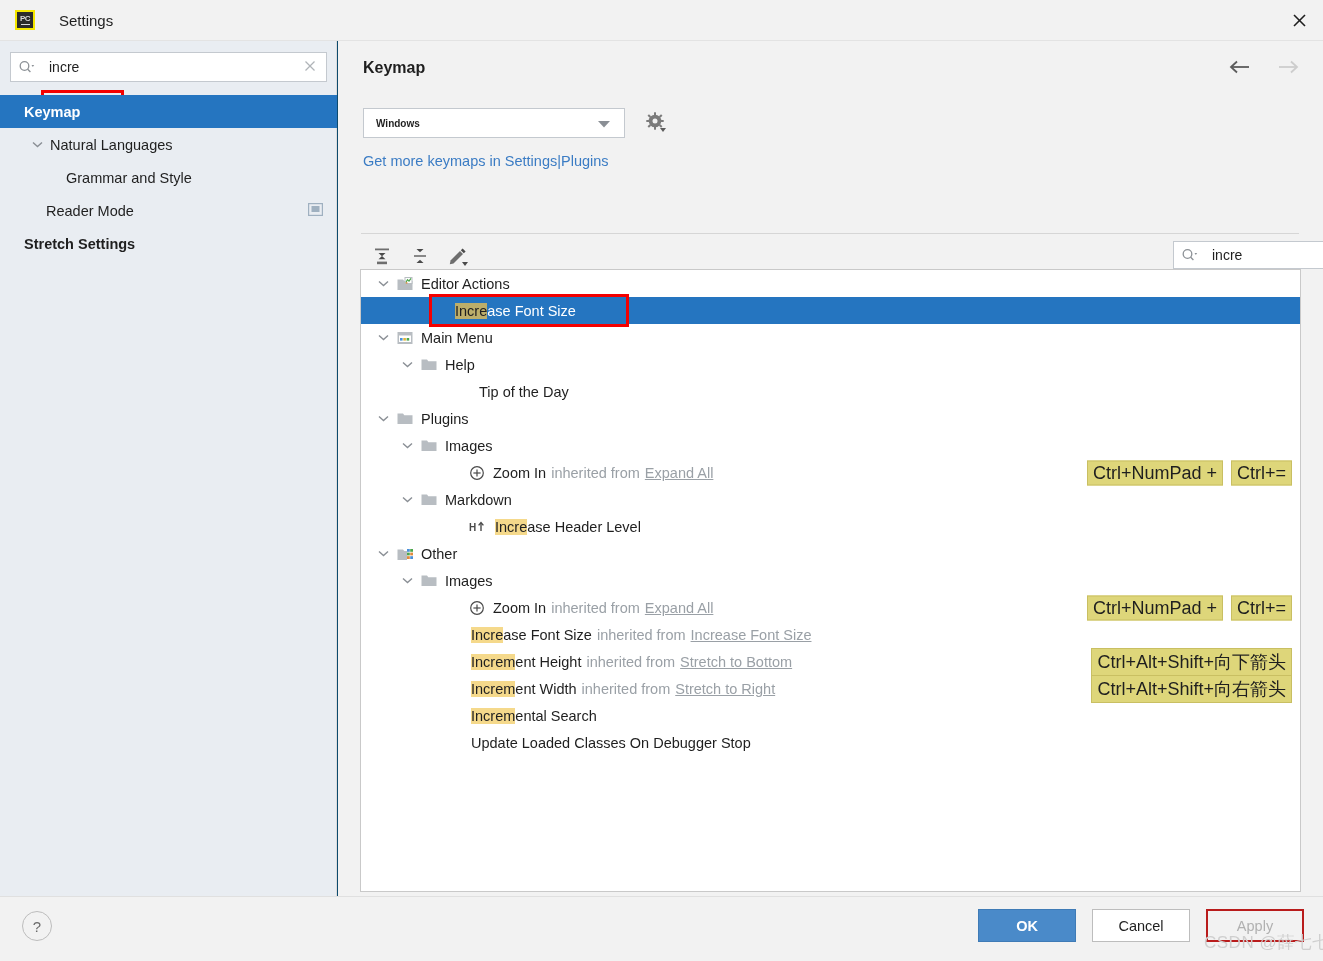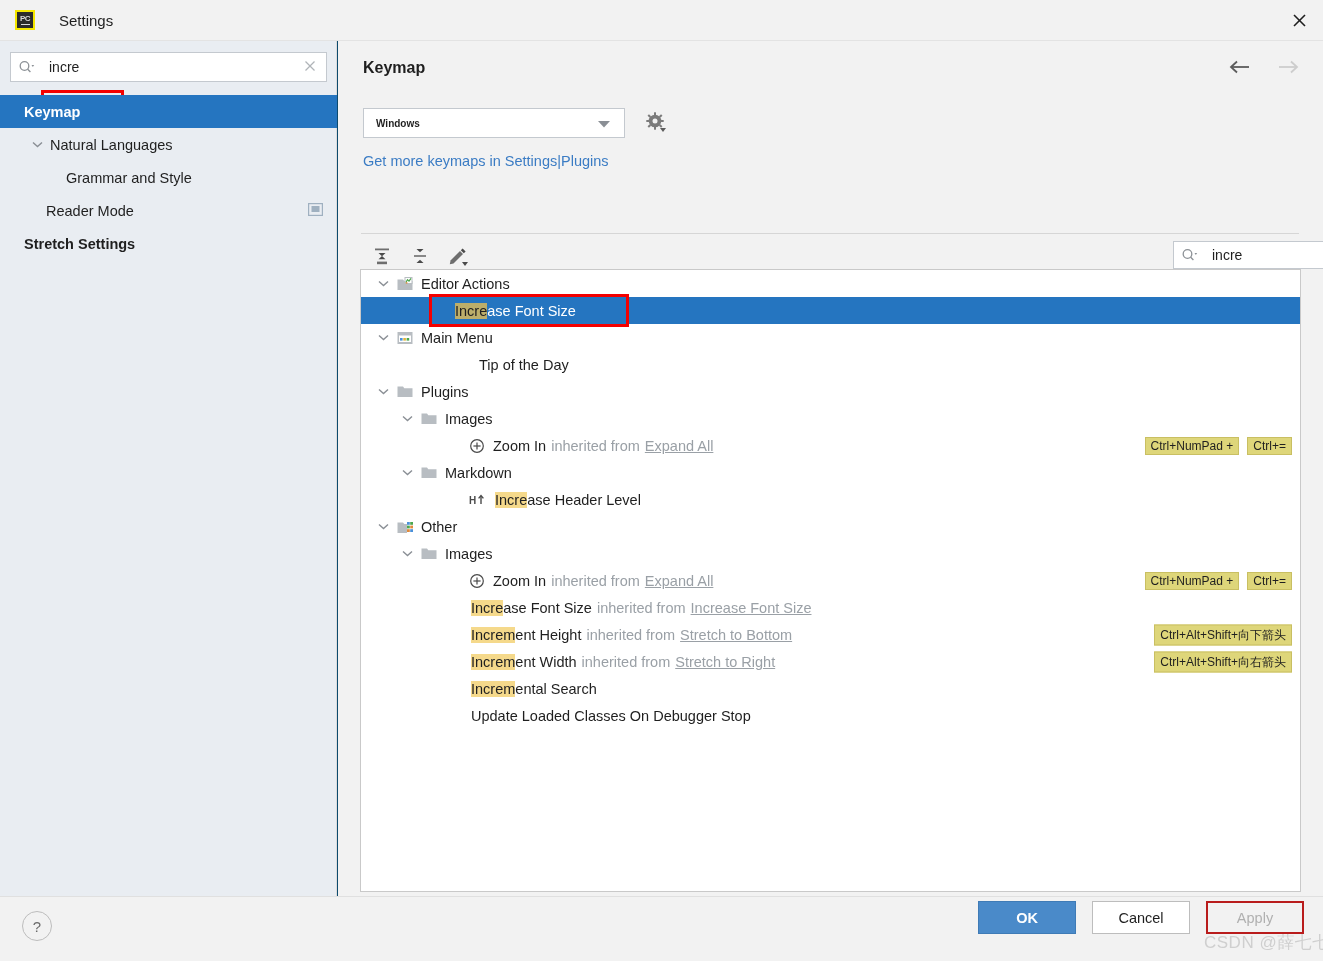--- a/index.html
+++ b/index.html
@@ -184,21 +184,21 @@
   .hl-sel { background: #bcae6a; color: #1f1f1f; }
   .muted { color: #9aa0a6; margin-left: 5px; }
   .inh-link { color: #9aa0a6; text-decoration: underline; margin-left: 5px; }
   .km-row.sel .txt { color: #ffffff; }
   .shortcuts {
     position: absolute; right: 8px; top: 50%; transform: translateY(-50%);
     display: flex; gap: 8px; align-items: center;
   }
   .kbd {
     background: #ded67a; border: 1px solid #c9bf62;
-    font-size: 12px; color: #1f1f1f; padding: 1px 5px;
+    font-size: 18px; color: #1f1f1f; padding: 1px 5px;
     font-family: "Liberation Sans", sans-serif;
     white-space: nowrap;
   }
   .red-box-row {
     position: absolute; left: 68px; top: 0px;
     width: 200px; height: 33px;
     border: 3px solid #f40000; pointer-events: none;
   }
 
   
@@ -207,21 +207,21 @@
     background: #f2f2f2; border-top: 1px solid #e0e0e0;
   }
   .help-btn {
     position: absolute; left: 22px; top: 14px;
     width: 30px; height: 30px; border-radius: 50%;
     border: 1px solid #bdbdbd; color: #6b6b6b;
     display: flex; align-items: center; justify-content: center;
     font-size: 15px; cursor: pointer; background: #f2f2f2;
   }
   .btn {
-    position: absolute; top: 4px; height: 33px;
+    position: absolute; top: 12px; height: 33px;
     display: flex; align-items: center; justify-content: center;
     font-size: 14.5px; cursor: pointer;
   }
   .btn-ok {
     left: 978px; width: 98px;
     background: #4a8ac9; color: #ffffff; border: 1px solid #3f7bb6;
     font-weight: bold;
   }
   .btn-cancel {
     left: 1092px; width: 98px;
@@ -428,20 +428,33 @@
             <rect x="0.5" y="1" width="15" height="12" fill="#b8bdc2"></rect>
             <rect x="2" y="4.5" width="12" height="6.5" fill="#ffffff"></rect>
             <rect x="3" y="7" width="2.6" height="2.6" fill="#4a90d9"></rect>
             <rect x="6.3" y="7" width="2.6" height="2.6" fill="#e0b33c"></rect>
             <rect x="9.6" y="7" width="2.6" height="2.6" fill="#4ca64c"></rect>
           </svg>
         </span>
         <span class="txt" style="margin-left: 2px;">Main Menu</span>
       </div>
       <div class="km-row">
+        <span class="twisty" style="margin-left: 38px;">
+          <svg width="11" height="7" viewBox="0 0 11 7">
+            <polyline points="1,1.5 5.5,5.5 10,1.5" fill="none" stroke="#8a8f95" stroke-width="1.4"></polyline>
+          </svg>
+        </span>
+        <span class="ico" style="margin-left: 6px;">
+          <svg width="16" height="13" viewBox="0 0 16 13">
+            <path d="M0.5 1.5 L6 1.5 L7.3 3.2 L15.5 3.2 L15.5 12 L0.5 12 Z" fill="#b8bdc2"></path>
+          </svg>
+        </span>
+        <span class="txt" style="margin-left: 2px;">Help</span>
+      </div>
+      <div class="km-row">
         <span class="twisty" style="margin-left: 94px;"></span>
         <span class="txt" style="margin-left: 8px;">Tip of the Day</span>
       </div>
       <div class="km-row">
         <span class="twisty" style="margin-left: 14px;">
           <svg width="11" height="7" viewBox="0 0 11 7">
             <polyline points="1,1.5 5.5,5.5 10,1.5" fill="none" stroke="#8a8f95" stroke-width="1.4"></polyline>
           </svg>
         </span>
         <span class="ico" style="margin-left: 6px;">

